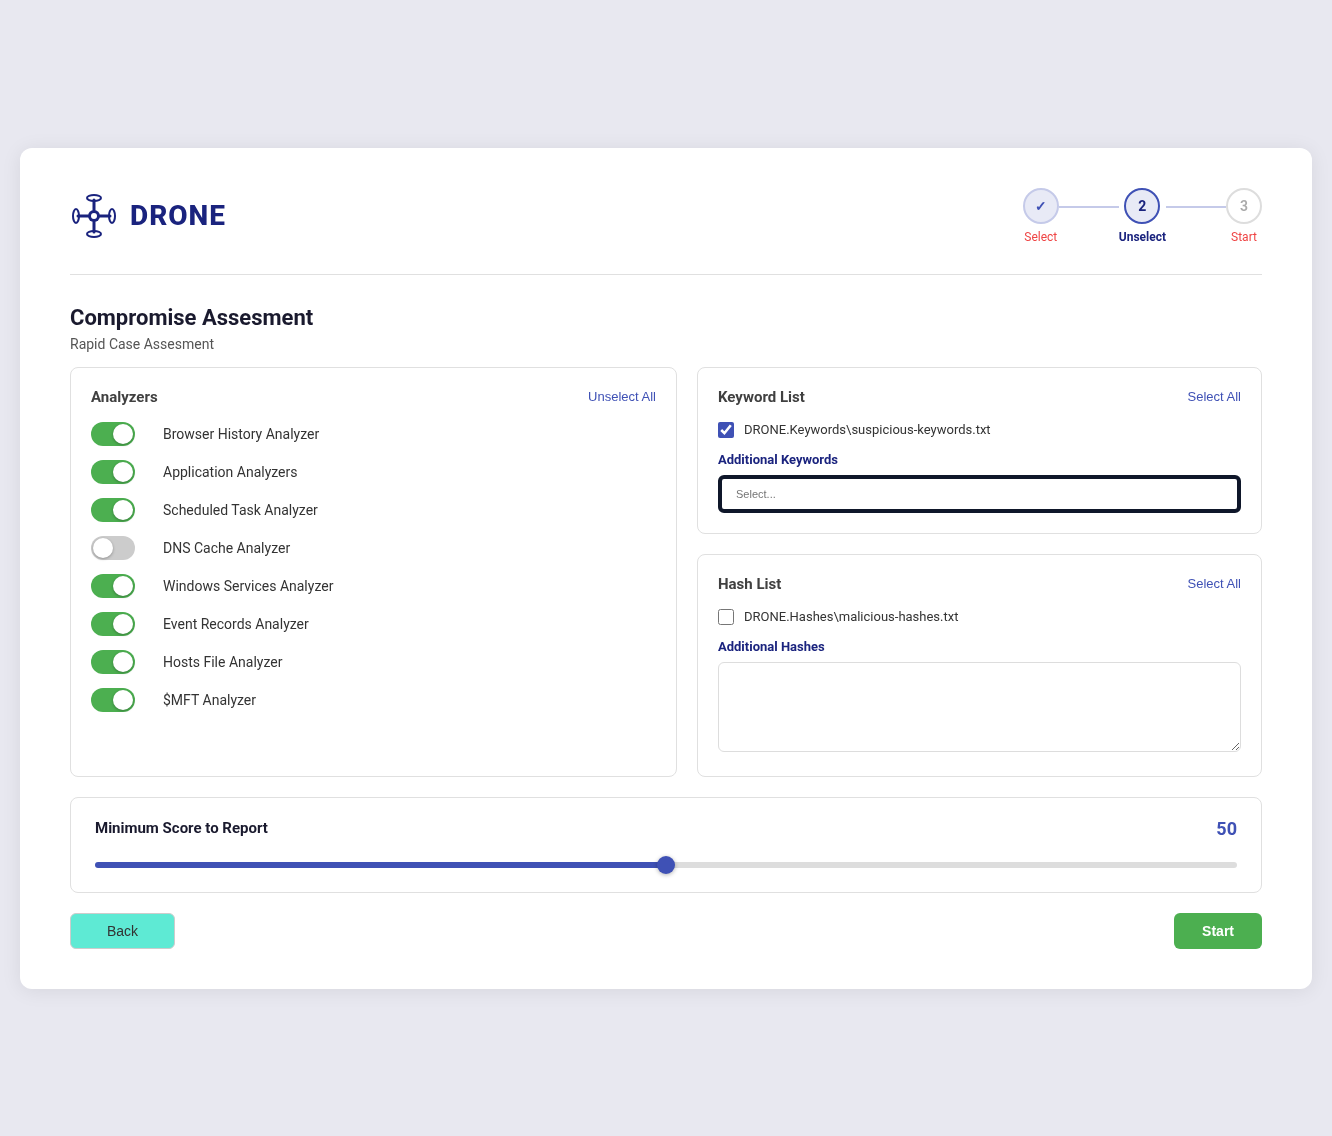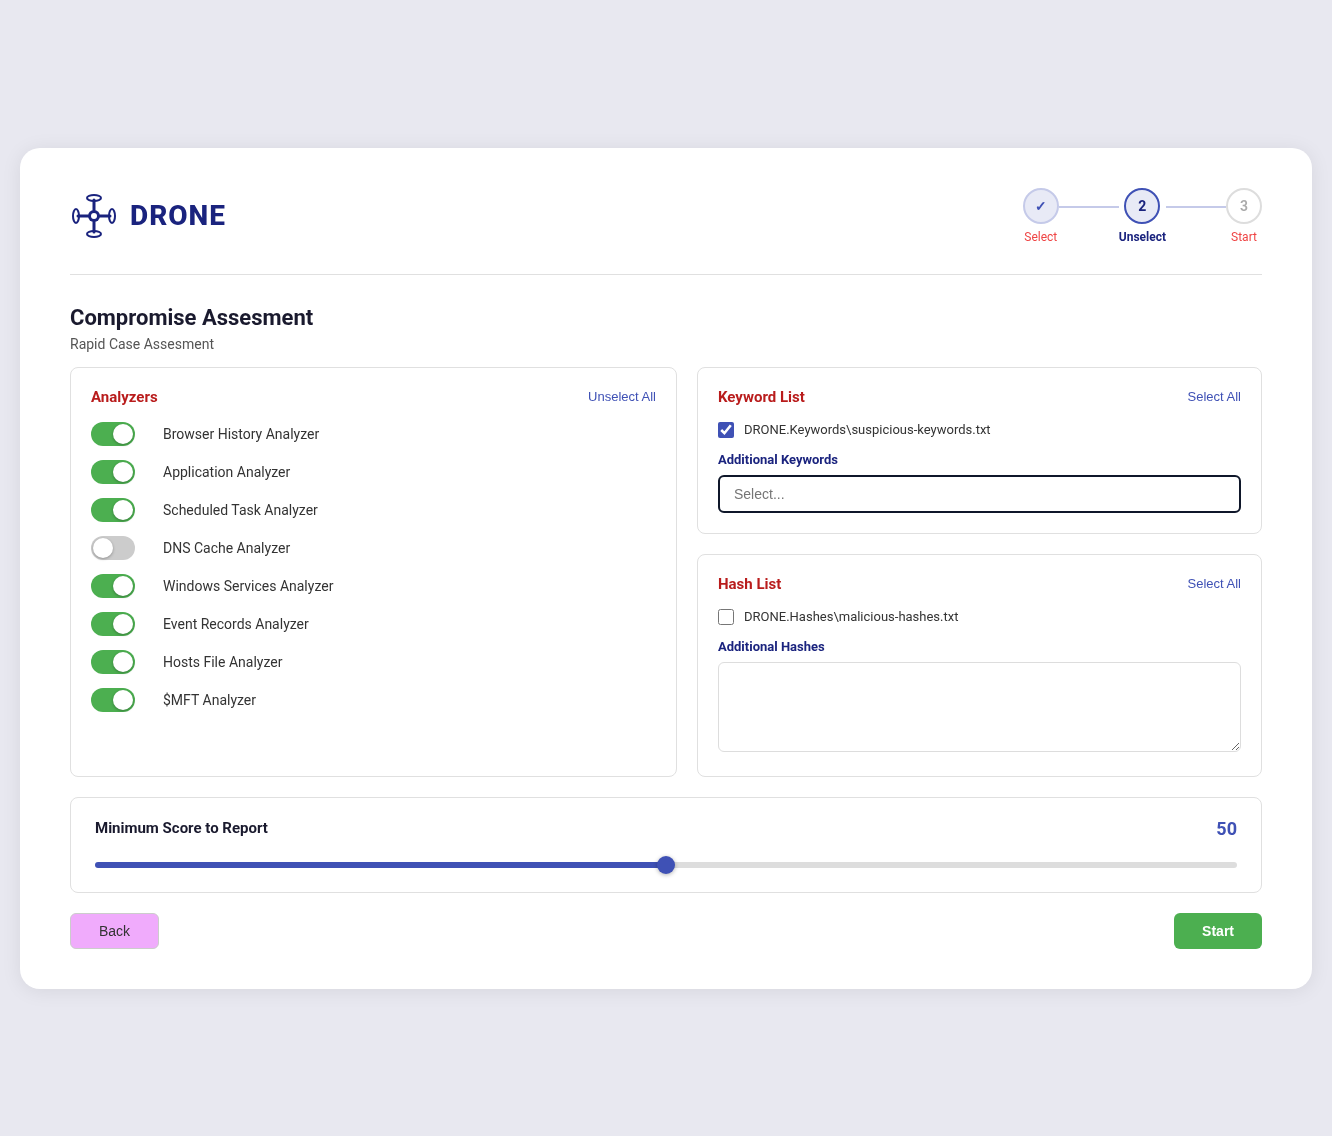--- a/index.html
+++ b/index.html
@@ -7,21 +7,21 @@
       background: #e8e8f0;
       font-family: -apple-system, BlinkMacSystemFont, 'Segoe UI', Roboto, sans-serif;
       display: flex;
       justify-content: center;
       align-items: center;
       min-height: 100vh;
       padding: 20px;
     }
     .page-container {
       background: #ffffff;
-      border-radius: 20px;
+      border-radius: 12px;
       width: 1301px;
       max-width: 100%;
       padding: 40px 50px;
       box-shadow: 0 2px 20px rgba(0,0,0,0.08);
     }
     
     .header {
       display: flex;
       align-items: center;
       justify-content: space-between;
@@ -137,21 +137,21 @@
     }
     .panel-header {
       display: flex;
       justify-content: space-between;
       align-items: center;
       margin-bottom: 16px;
     }
     .panel-title {
       font-size: 15px;
       font-weight: 700;
-      color: #b91c1c;
+      color: #404040;
     }
     .panel-action {
       font-size: 13px;
       color: #3f51b5;
       cursor: pointer;
       background: none;
       border: none;
     }
     
     .analyzer-list {
@@ -248,23 +248,23 @@
     }
     .section-label {
       font-size: 13px;
       font-weight: 700;
       color: #1a237e;
       margin-bottom: 8px;
     }
     .select-input {
       width: 100%;
       padding: 9px 14px;
-      border: 2px solid #0f172a;
+      border: 4px solid #0f172a;
       border-radius: 6px;
-      font-size: 14px;
+      font-size: 11px;
       color: #999;
       outline: none;
       background: white;
     }
     .textarea-input {
       width: 100%;
       height: 90px;
       padding: 10px 14px;
       border: 1px solid #ddd;
       border-radius: 6px;
@@ -320,24 +320,24 @@
       box-shadow: 0 1px 4px rgba(0,0,0,0.3);
     }
     
     .footer {
       display: flex;
       justify-content: space-between;
       align-items: center;
       margin-top: 10px;
     }
     .back-button {
-      padding: 9px 28px;
+      padding: 9px 36px;
       border: 1px solid #ccc;
       border-radius: 6px;
-      background: #f0abfc;
+      background: #5eead4;
       color: #333;
       font-size: 14px;
       cursor: pointer;
     }
     .start-button {
       padding: 10px 28px;
       border: none;
       border-radius: 6px;
       background: #4caf50;
       color: #fff;
@@ -401,21 +401,21 @@
         <button class="panel-action">Unselect All</button>
       </div>
       <div class="analyzer-list" id="analyzer-list">
 
       <div class="analyzer-item">
             <label class="toggle-switch"><input type="checkbox" checked="" style=""><div class="toggle-track on"></div><div class="toggle-thumb on"></div></label>
             <span class="analyzer-name">Browser History Analyzer</span>
           </div>
           <div class="analyzer-item">
             <label class="toggle-switch"><input type="checkbox" checked="" style=""><div class="toggle-track on"></div><div class="toggle-thumb on"></div></label>
-            <span class="analyzer-name">Application Analyzer</span>
+            <span class="analyzer-name">Application Analyzers</span>
           </div>
           <div class="analyzer-item">
             <label class="toggle-switch"><input type="checkbox" checked="" style=""><div class="toggle-track on"></div><div class="toggle-thumb on"></div></label>
             <span class="analyzer-name">Scheduled Task Analyzer</span>
           </div>
           <div class="analyzer-item">
             <label class="toggle-switch"><input type="checkbox" style=""><div class="toggle-track off"></div><div class="toggle-thumb off"></div></label>
             <span class="analyzer-name">DNS Cache Analyzer</span>
           </div>
           <div class="analyzer-item">

